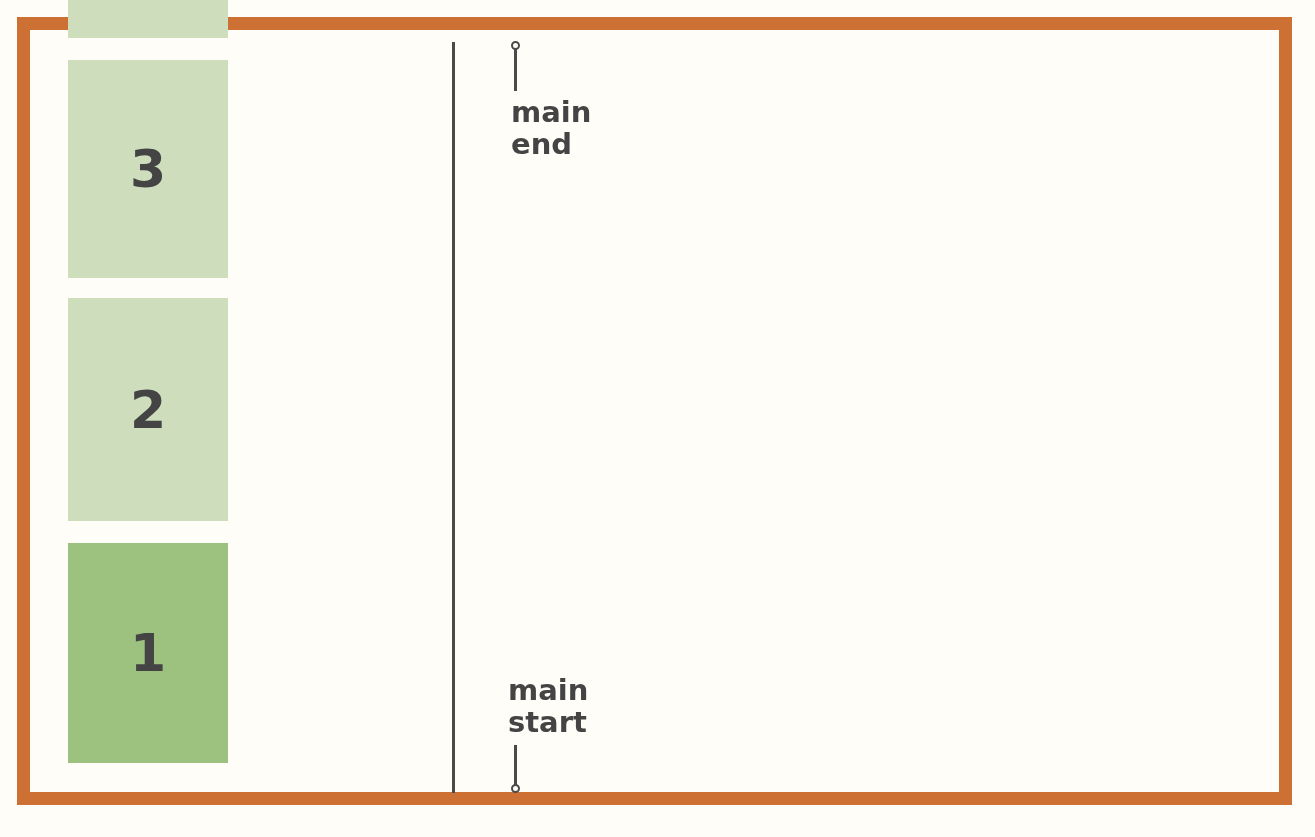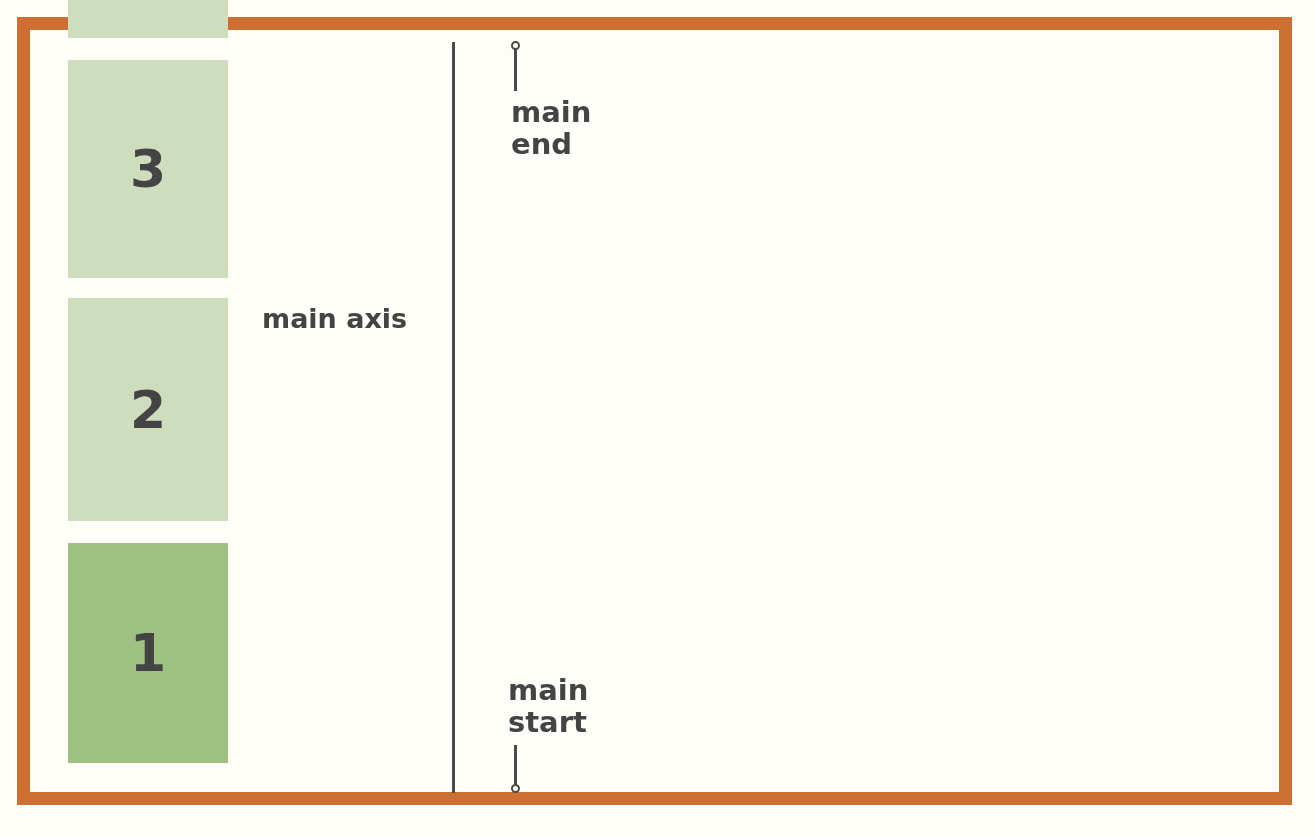--- a/index.html
+++ b/index.html
@@ -184,21 +184,20 @@
   </div>
 
   <div class="flex-item" id="flex-item-2">
     <span>2</span>
   </div>
 
   <div class="flex-item highlight" id="flex-item-1">
     <span>1</span>
   </div>
 
-  <div id="main-axis-label">main axis</div>
 
   <div id="main-axis-rule"></div>
 
   <div id="main-end-marker">
     <div class="pin-dot"></div>
     <div class="pin-stem"></div>
   </div>
   <div id="main-end-label">main
 end</div>
 

